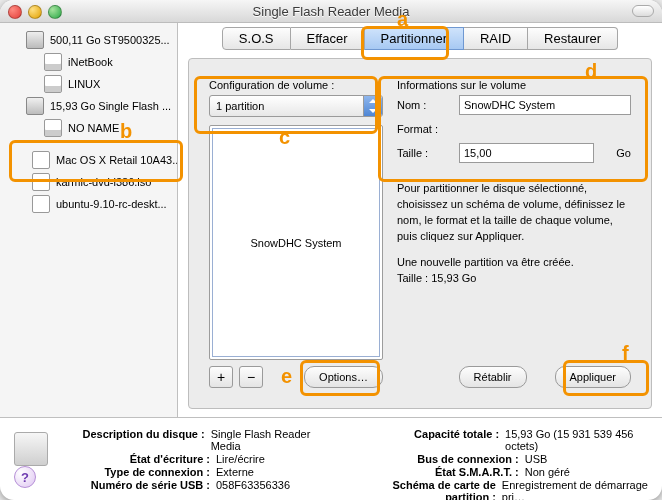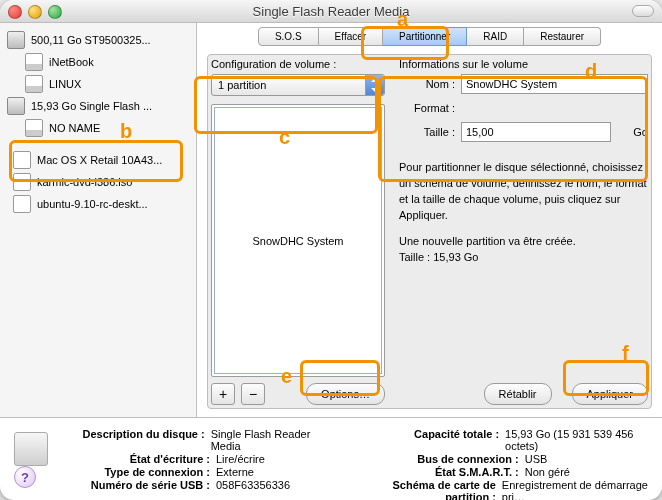--- a/index.html
+++ b/index.html
@@ -6,62 +6,62 @@
 #stage{width:662px;height:500px;position:relative;background:#fff;box-shadow:0 2px 8px rgba(0,0,0,.4);border-radius:14px;overflow:hidden}
 .titlebar{height:22px;background:linear-gradient(#f6f6f6,#d8d8d8);border-bottom:1px solid #bcbcbc;display:flex;align-items:center;position:relative}
 .traffic{display:flex;gap:6px;position:absolute;left:8px;top:5px}
 .tl{width:12px;height:12px;border-radius:50%;border:1px solid rgba(0,0,0,.25)}
 .tl.r{background:radial-gradient(circle at 30% 30%,#ff8a80,#e33e39)}
 .tl.y{background:radial-gradient(circle at 30% 30%,#ffe082,#e2a100)}
 .tl.g{background:radial-gradient(circle at 30% 30%,#a5e39d,#28a745)}
 .title{flex:1;text-align:center;font-size:13px;color:#3a3a3a;text-shadow:0 1px 0 #fff}
 .pillbtn{position:absolute;right:8px;top:5px;width:20px;height:10px;border-radius:6px;border:1px solid #aaa;background:linear-gradient(#fff,#dcdcdc)}
 .body{display:flex;height:394px}
-.sidebar{width:197px;border-right:1px solid #bfbfbf;padding:6px 0 6px 3px;box-sizing:border-box;background:#f5f5f5;display:flex;flex-direction:column}
+.sidebar{width:178px;border-right:1px solid #bfbfbf;padding:6px 0 6px 22px;box-sizing:border-box;background:#f5f5f5;display:flex;flex-direction:column}
 .side-items{flex:1}
 .sb-row{display:flex;align-items:center;gap:6px;padding:2px 4px;border-radius:2px;white-space:nowrap;overflow:hidden;text-overflow:ellipsis}
 .sb-row.disk-hdr{font-weight:normal}
 .sb-row.child{padding-left:22px}
 .sb-row.file{padding-left:10px}
 .sb-icon{width:16px;height:16px;flex:none}
 .icon-hdd{background:linear-gradient(#f0f0f0,#bcbcbc);border:1px solid #888;border-radius:2px}
 .icon-hdd-int{background:linear-gradient(#eee,#bbb);border:1px solid #888;border-radius:2px}
 .icon-vol{background:#fff;border:1px solid #999;border-radius:2px;box-shadow:inset 0 -6px 0 #ccc}
 .icon-dmg{background:#fff;border:1px solid #999;border-radius:2px}
 .icon-iso{background:#fff;border:1px solid #999;border-radius:2px}
 .sb-sep{height:10px}
 .main{flex:1;padding:4px 10px 8px 10px;display:flex;flex-direction:column}
 .tabs{display:flex;justify-content:center;gap:0;margin-bottom:8px}
-.tab{padding:3px 16px;border:1px solid #a6a6a6;background:linear-gradient(#fdfdfd,#e6e6e6);font-size:10px;cursor:default}
+.tab{padding:3px 16px;border:1px solid #a6a6a6;background:linear-gradient(#fdfdfd,#e6e6e6);font-size:13px;cursor:default}
 .tab:first-child{border-radius:4px 0 0 4px}
 .tab:last-child{border-radius:0 4px 4px 0}
 .tab+.tab{border-left:none}
 .tab.sel{background:linear-gradient(#cfe3fb,#a7c9f3);border-color:#6f98d1}
-.panel{flex:1;border:1px solid #bdbdbd;border-radius:4px;background:#ececec;padding:3px;display:flex;gap:14px;min-height:0}
+.panel{flex:1;border:1px solid #bdbdbd;border-radius:4px;background:#ececec;padding:20px;display:flex;gap:14px;min-height:0}
 .leftcol{width:174px;display:flex;flex-direction:column}
 .secthdr{font-size:11px;margin-bottom:4px}
 .select{height:20px;border:1px solid #9a9a9a;border-radius:3px;background:linear-gradient(#fff,#e7e7e7);display:flex;align-items:center;padding:0 6px;position:relative;font-size:11px}
 .sel-arrows{position:absolute;right:0;top:0;bottom:0;width:18px;border-left:1px solid #9a9a9a;background:linear-gradient(#8fb7ee,#4f86d4);border-radius:0 3px 3px 0}
 .sel-arrows:before,.sel-arrows:after{content:"";position:absolute;left:5px;border-left:4px solid transparent;border-right:4px solid transparent}
 .sel-arrows:before{top:3px;border-bottom:4px solid #fff}
 .sel-arrows:after{bottom:3px;border-top:4px solid #fff}
 .partbox{flex:1;margin-top:8px;border:1px solid #9c9c9c;background:#fff;border-radius:2px;position:relative}
 .partcell{position:absolute;inset:2px;border:1px solid #9aafd3;display:flex;align-items:center;justify-content:center;font-size:11px}
 .pmrow{display:flex;gap:6px;margin-top:6px;align-items:center}
 .sqbtn{width:22px;height:20px;border:1px solid #9a9a9a;border-radius:3px;background:linear-gradient(#fdfdfd,#e4e4e4);display:flex;align-items:center;justify-content:center;font-size:14px;line-height:1}
 .pushbtn{height:20px;border:1px solid #9a9a9a;border-radius:10px;background:linear-gradient(#fdfdfd,#e4e4e4);padding:0 14px;display:flex;align-items:center;font-size:11px}
 .rightcol{flex:1;display:flex;flex-direction:column}
 .formrow{display:flex;align-items:center;margin-bottom:8px}
-.formrow label{width:56px;text-align:right;margin-right:6px}
+.formrow label{width:56px;margin-right:6px}
 .txtfield{flex:1;height:18px;border:1px solid #9a9a9a;background:#fff;padding:0 4px;font-size:11px;line-height:18px}
 .sizebox{width:80px}
 .unit{margin-left:22px}
 .infotext{font-size:11px;line-height:1.45;margin-top:10px}
 .infotext p{margin:0 0 10px 0}
-.btnrow{display:flex;justify-content:flex-end;gap:20px;margin-top:auto}
+.btnrow{display:flex;justify-content:flex-end;gap:28px;margin-top:auto}
 .footer{border-top:1px solid #bfbfbf;padding:10px 14px;display:flex;gap:12px;font-size:11px}
 .ft-icon{width:32px;height:32px;background:linear-gradient(#f6f6f6,#cfcfcf);border:1px solid #aaa;border-radius:3px;margin-top:4px}
 .ft-grid{flex:1;display:grid;grid-template-columns:auto auto;row-gap:1px;column-gap:30px}
 .ft-cell{display:flex}
 .ft-lab{width:150px;text-align:right;margin-right:6px;font-weight:bold}
 .help{position:absolute;left:14px;bottom:12px;width:20px;height:20px;border-radius:50%;border:1px solid #b58fd6;background:radial-gradient(circle at 30% 30%,#fff,#dfc6f2);color:#6e3bb0;font-weight:bold;display:flex;align-items:center;justify-content:center;font-size:13px}
 .ann{position:absolute;border:3px solid #f39200;border-radius:6px;pointer-events:none}
 .ann-lab{position:absolute;color:#f39200;font:bold 20px Arial;pointer-events:none}
 </style>
 </head>

